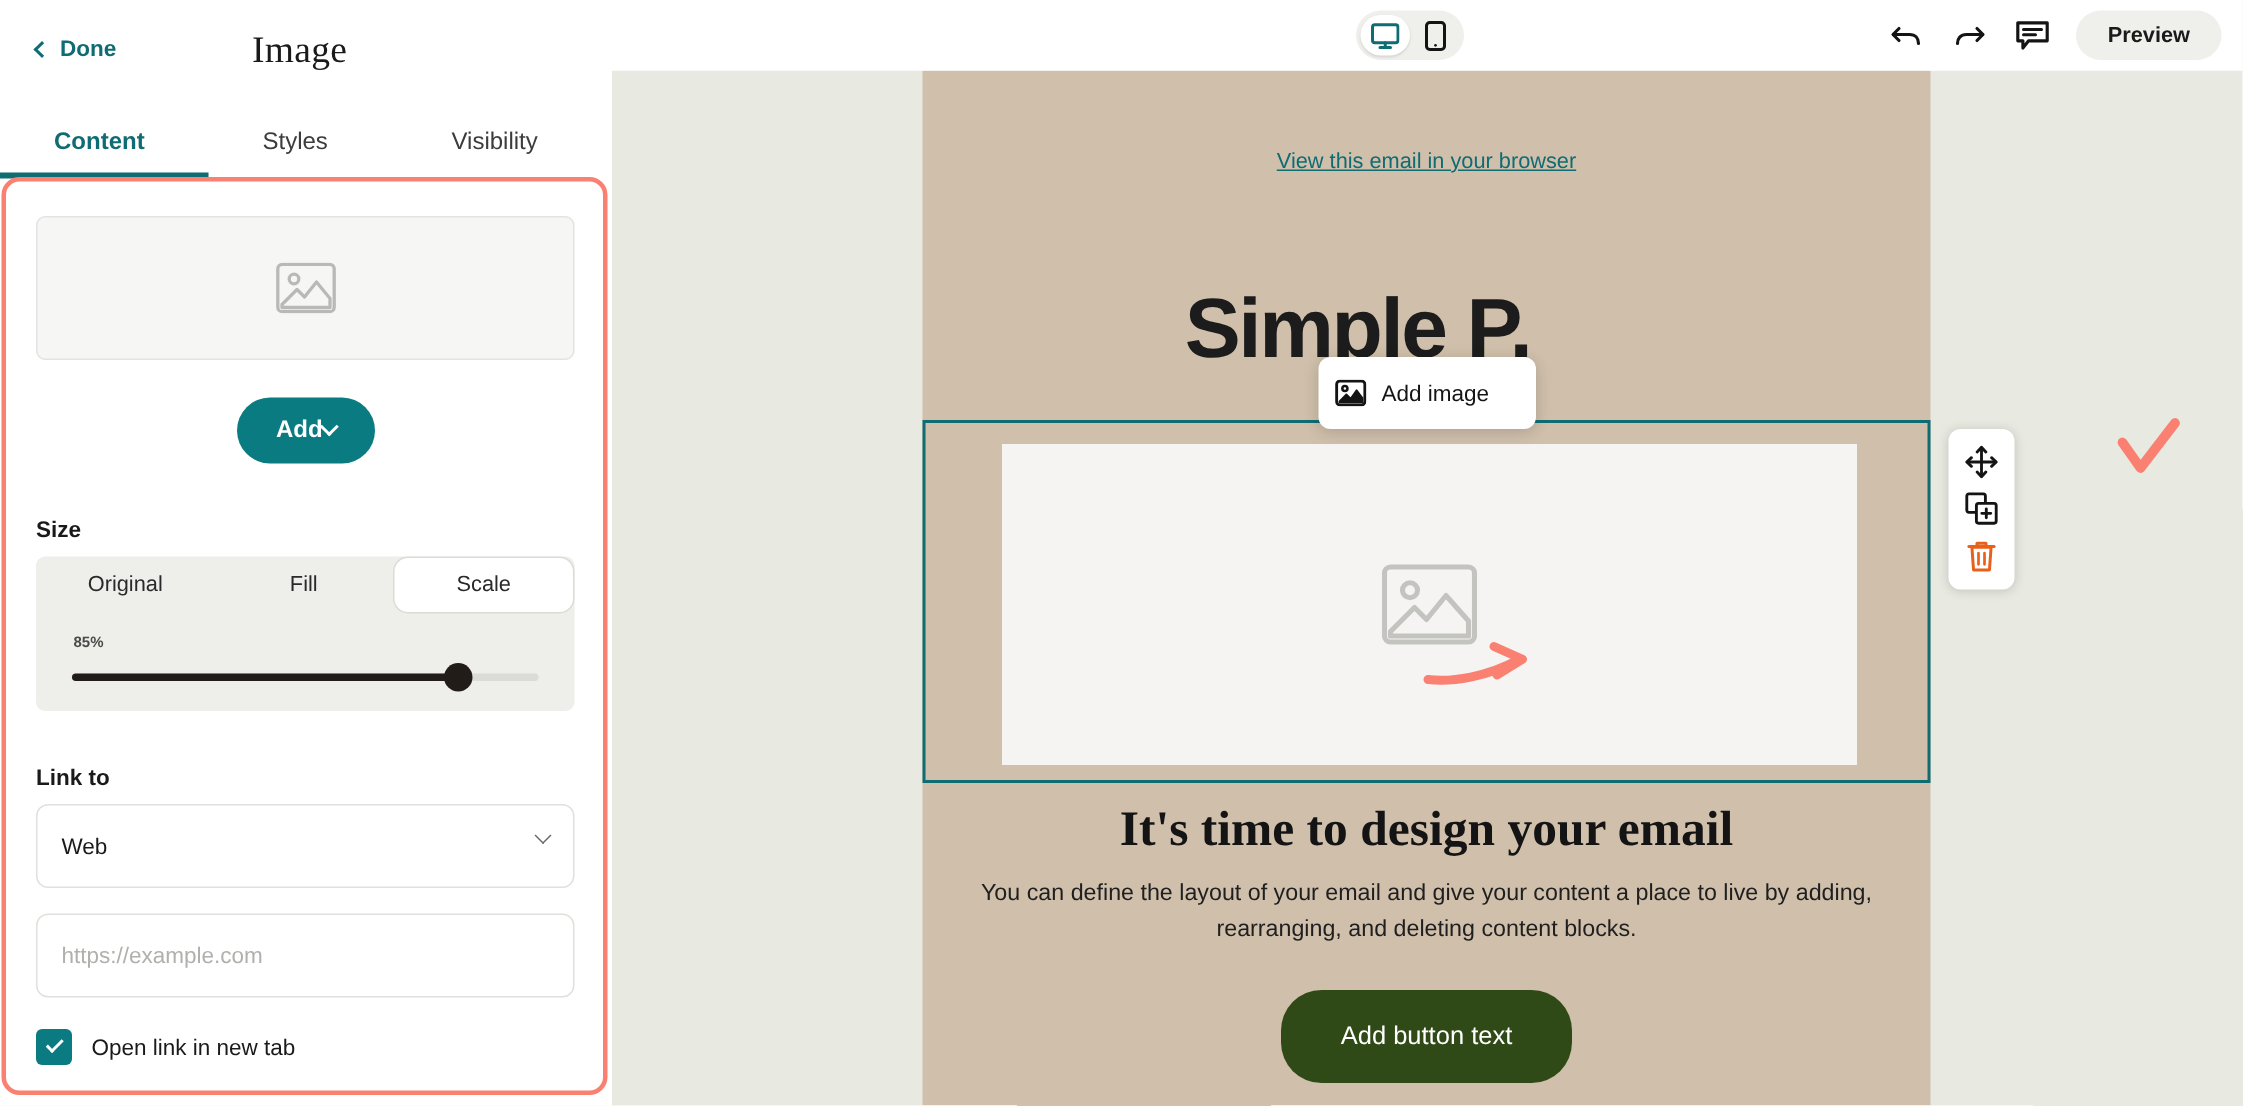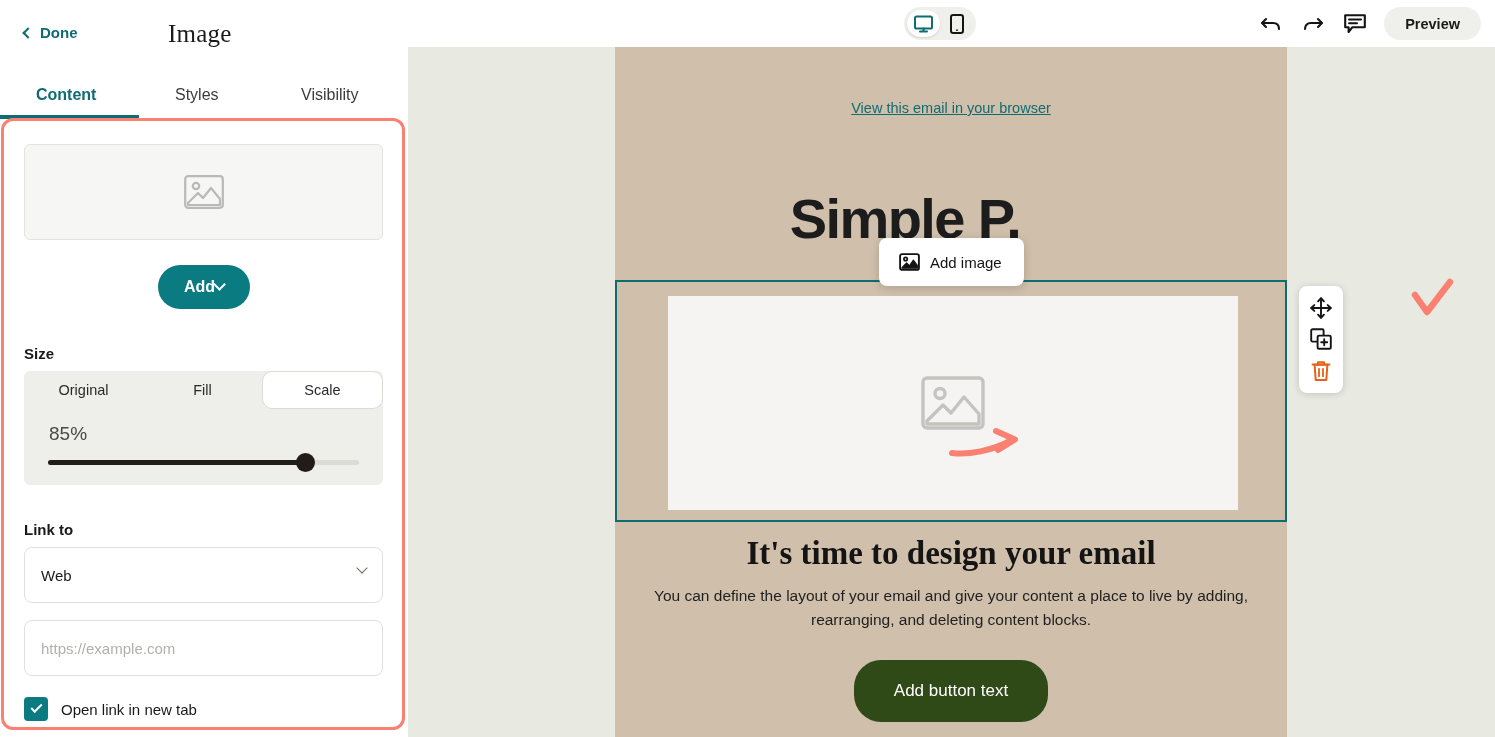--- a/index.html
+++ b/index.html
@@ -115,21 +115,21 @@
   .seg-item {
     flex: 1; display: flex; align-items: center; justify-content: center;
     font-size: 14.5px; color: #2a2a2a; cursor: pointer; background: none;
     border: none; font-family: "Liberation Sans", sans-serif;
   }
   .seg-item.active {
     background: #ffffff; border: 1px solid #dcdcd6; border-radius: 10px;
     font-weight: 400;
   }
   #scale-value {
-    font-size: 19px; color: #4a4a4a; padding: 14px 0 10px 25px;
+    font-size: 10px; color: #4a4a4a; padding: 14px 0 10px 25px; font-weight: bold;
   }
   #slider-row { padding: 0 24px; position: relative; height: 16px; }
   #slider-track {
     position: absolute; left: 24px; top: 5px;
     width: 311px; height: 5px; border-radius: 3px; background: #dcdcd6;
   }
   #slider-fill {
     position: absolute; left: 24px; top: 5px;
     width: 264px; height: 5px; border-radius: 3px; background: #211c17;
   }
@@ -268,21 +268,21 @@
     font-family: "Liberation Sans", sans-serif;
   }
 
   
   #add-image-pill {
     position: absolute; left: 471px; top: 191px;
     width: 145px; height: 48px;
     background: #ffffff; border-radius: 8px;
     box-shadow: 0 2px 10px rgba(0,0,0,.16);
     display: flex; align-items: center; gap: 10px;
-    padding-left: 20px;
+    padding-left: 11px;
     font-size: 15px; color: #141414; cursor: pointer;
     z-index: 7;
   }
 
   
   #block-tools {
     position: absolute; left: 891px; top: 239px;
     width: 44px; height: 107px;
     background: #ffffff; border-radius: 8px;
     box-shadow: 0 1px 7px rgba(0,0,0,.17);

